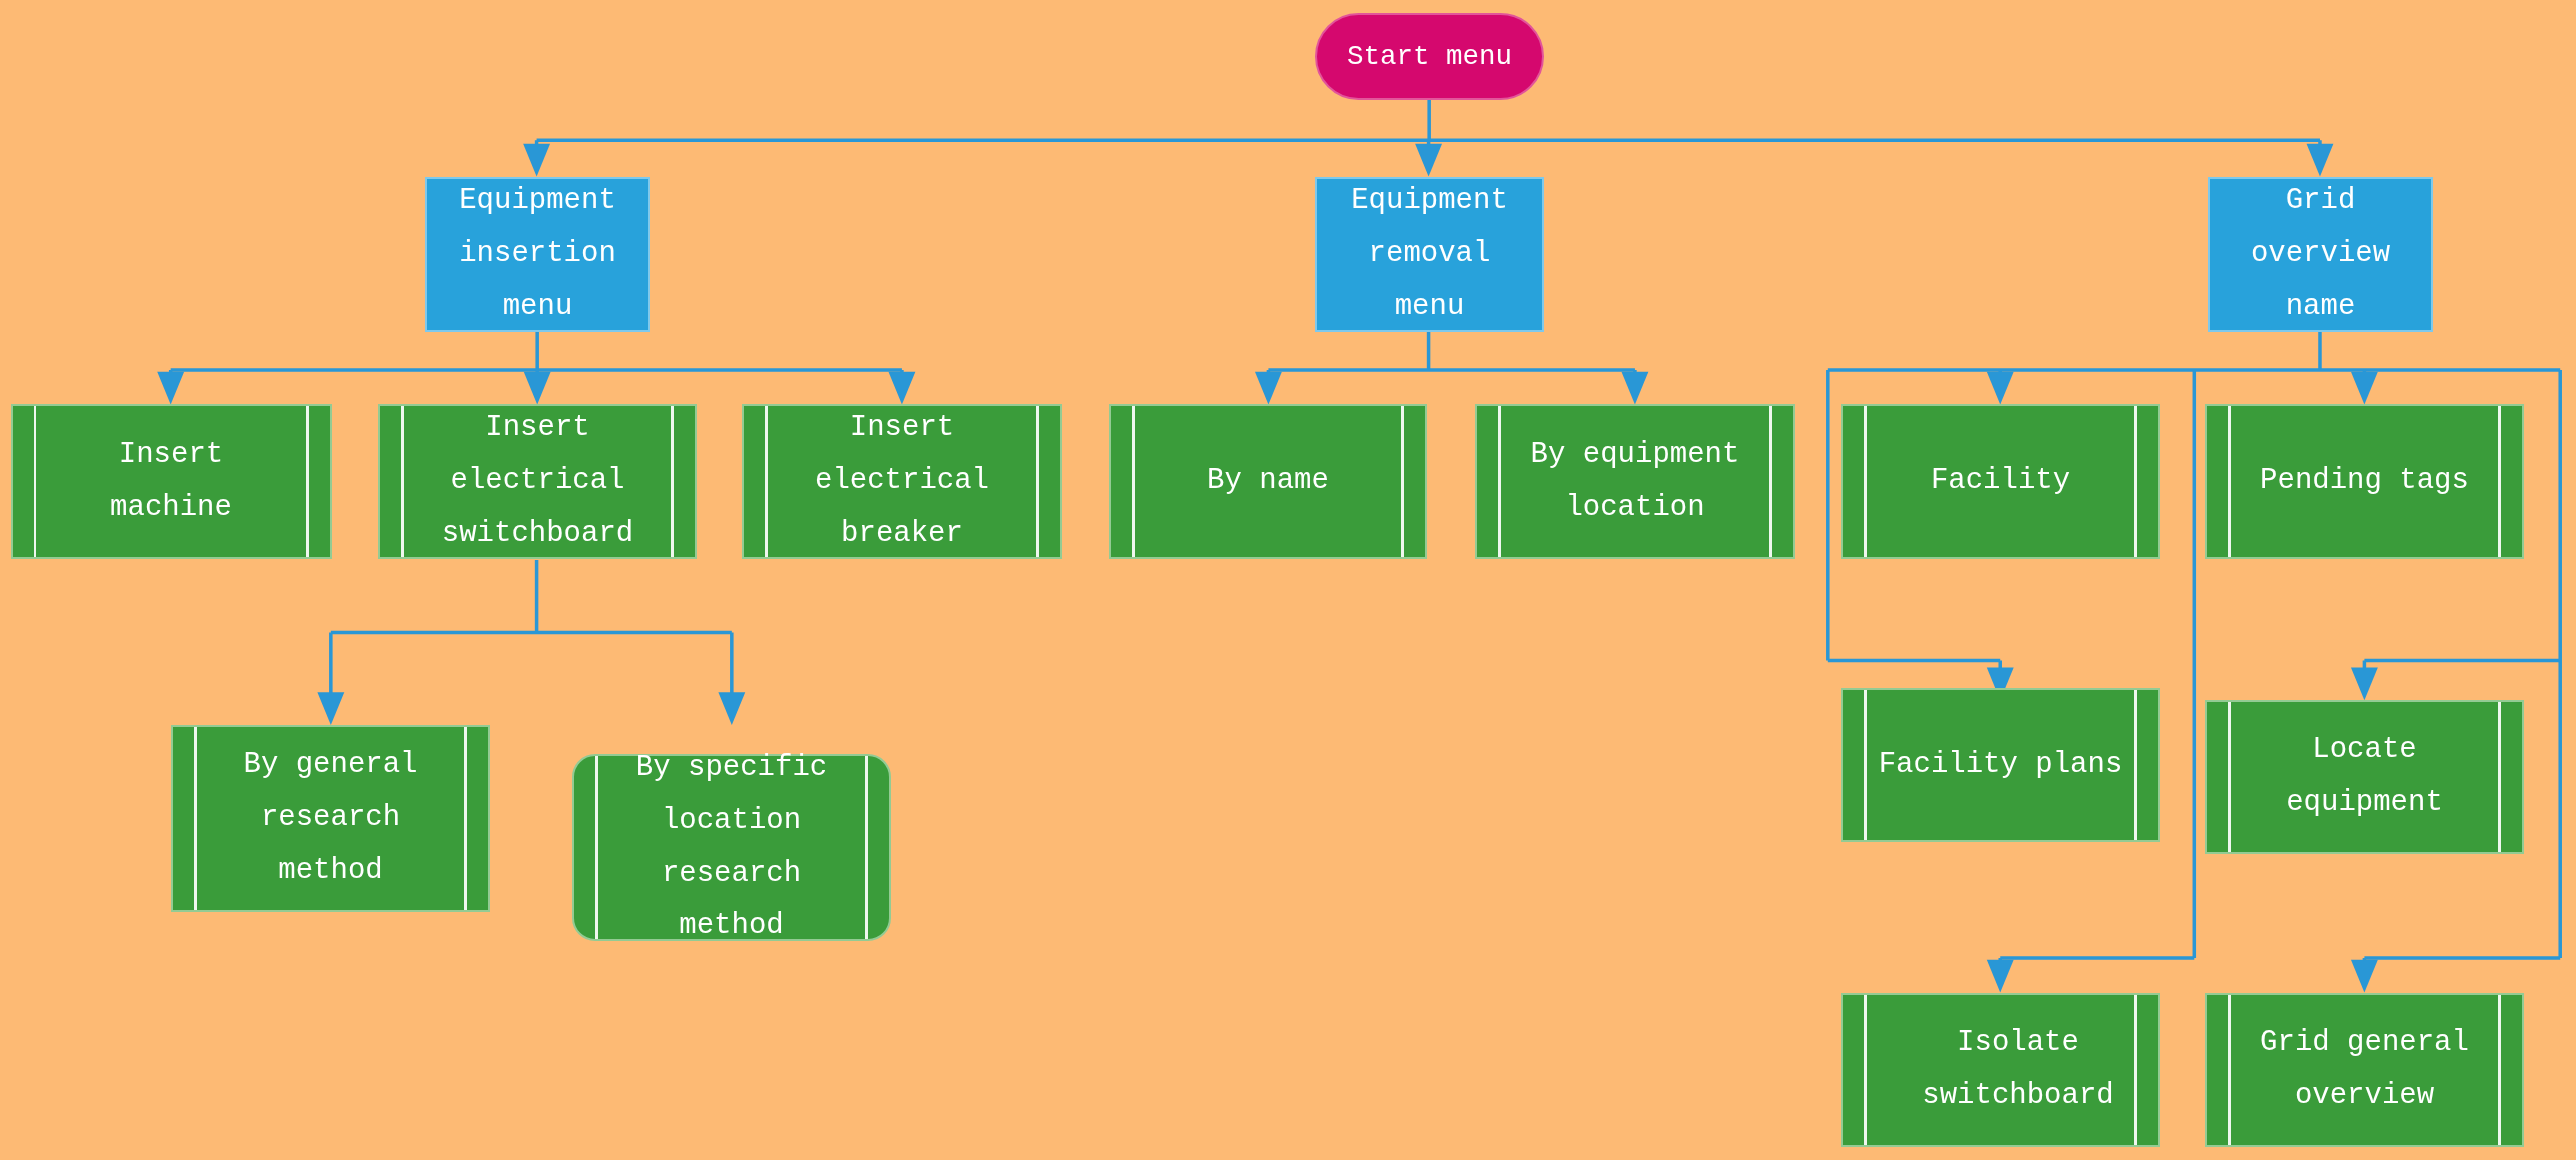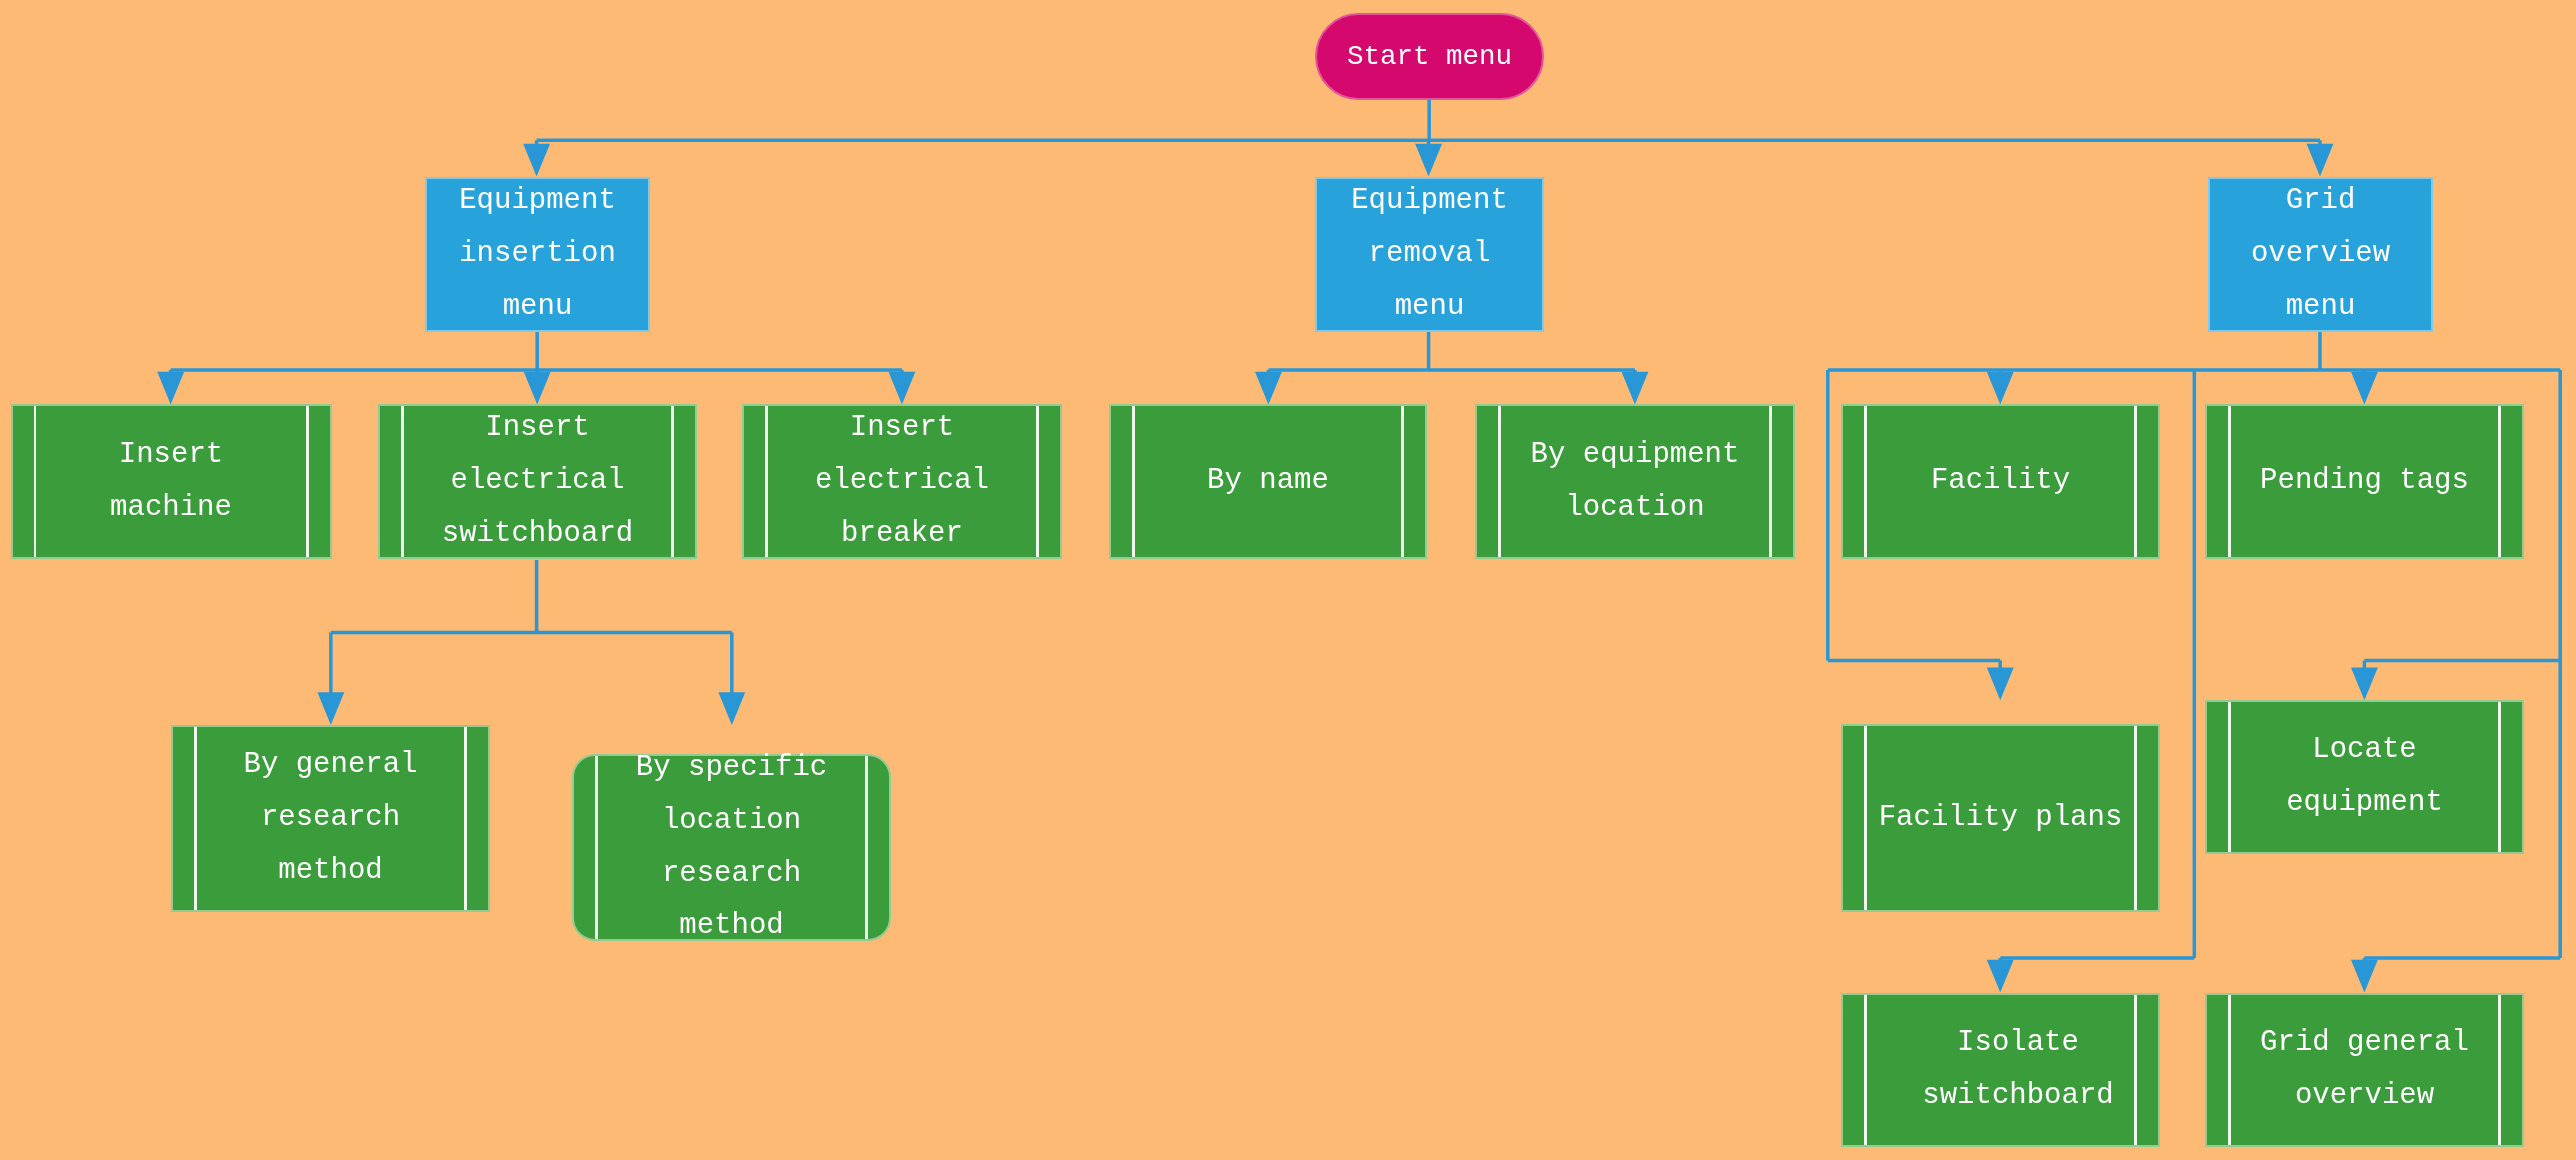--- a/index.html
+++ b/index.html
@@ -116,21 +116,21 @@
 
   <div class="node menu" style="left:1315px;top:177px;width:229px;height:155px;">
     <span class="label">Equipment
 removal
 menu</span>
   </div>
 
   <div class="node menu" style="left:2208px;top:177px;width:225px;height:155px;">
     <span class="label">Grid
 overview
-menu</span>
+name</span>
   </div>
 
   <div class="node action" style="left:10.5px;top:404px;width:321px;height:155px;">
     <span class="label">Insert
 machine</span>
   </div>
 
   <div class="node action" style="left:378px;top:404px;width:319px;height:155px;">
     <span class="label">Insert
 electrical
@@ -166,21 +166,21 @@
 method</span>
   </div>
 
   <div class="node action" style="left:572px;top:754px;width:319px;height:187px;border-radius:23px;">
     <span class="label">By specific
 location
 research
 method</span>
   </div>
 
-  <div class="node action" style="left:1841px;top:724px;width:319px;height:188px;">
+  <div class="node action" style="left:1841px;top:688px;width:319px;height:154px;">
     <span class="label">Facility plans</span>
   </div>
 
   <div class="node action" style="left:2205px;top:700px;width:319px;height:154px;">
     <span class="label">Locate
 equipment</span>
   </div>
 
   <div class="node action" style="left:1841px;top:993px;width:319px;height:154px;padding-left:35px;">
     <span class="label">Isolate

